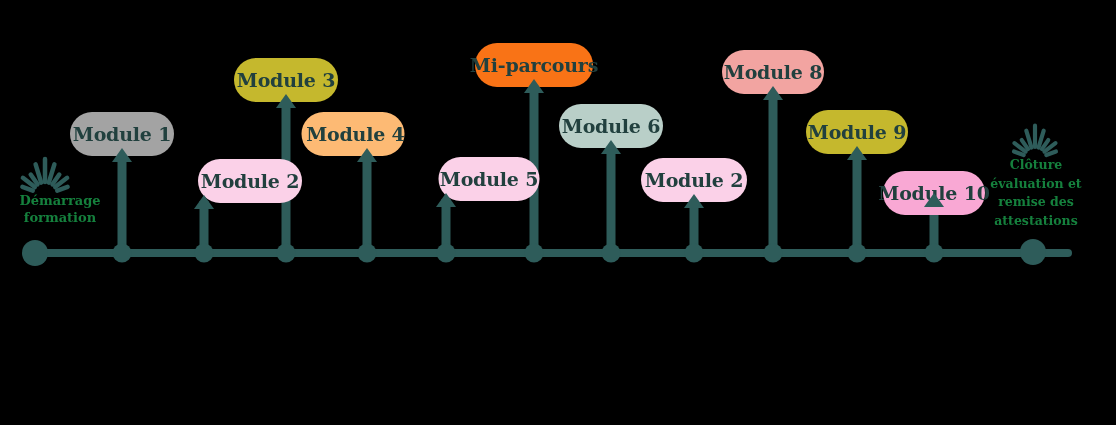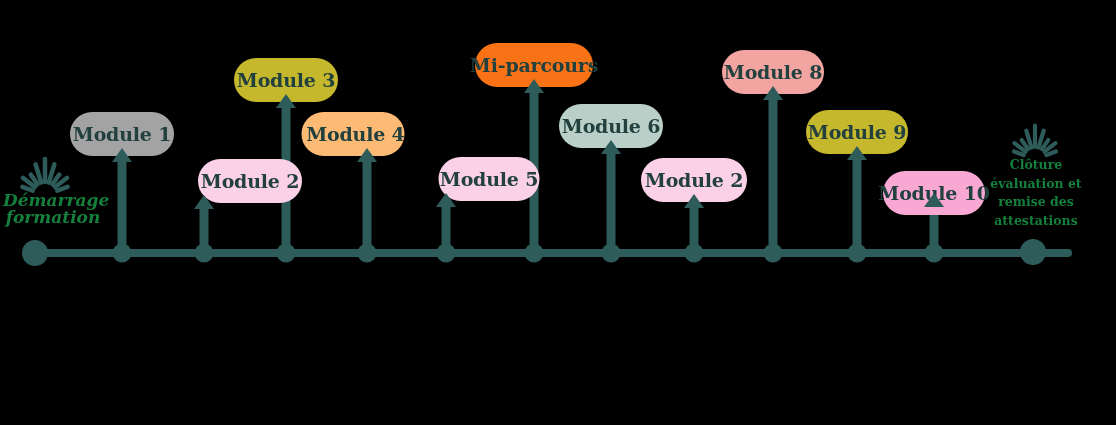--- a/index.html
+++ b/index.html
@@ -61,22 +61,22 @@
     z-index: 2;
   }
   .caption {
     position: absolute;
     color: #15803d;
     font-weight: bold;
     text-align: center;
     z-index: 2;
   }
   #start-caption {
-    left: 3px; top: 192px; width: 100px;
-    font-size: 17px; line-height: 17px; font-style: italic;
+    left: 10px; top: 192px; width: 100px;
+    font-size: 13px; line-height: 17px;
   }
   #end-caption {
     left: 975px; top: 156px; width: 122px;
     font-size: 12.5px; line-height: 18.5px;
   }
   .burst {
     position: absolute;
     z-index: 2;
   }
   .burst line {

